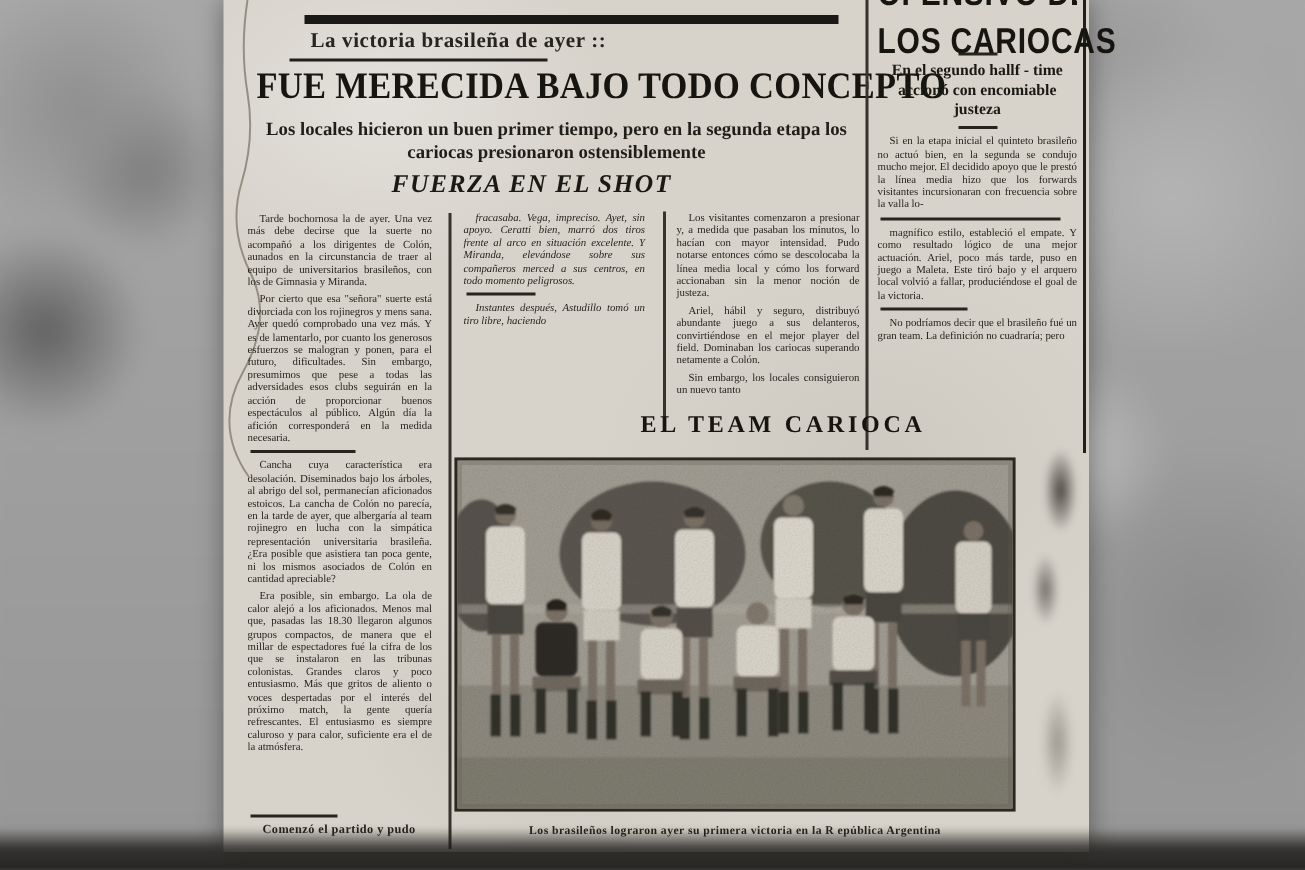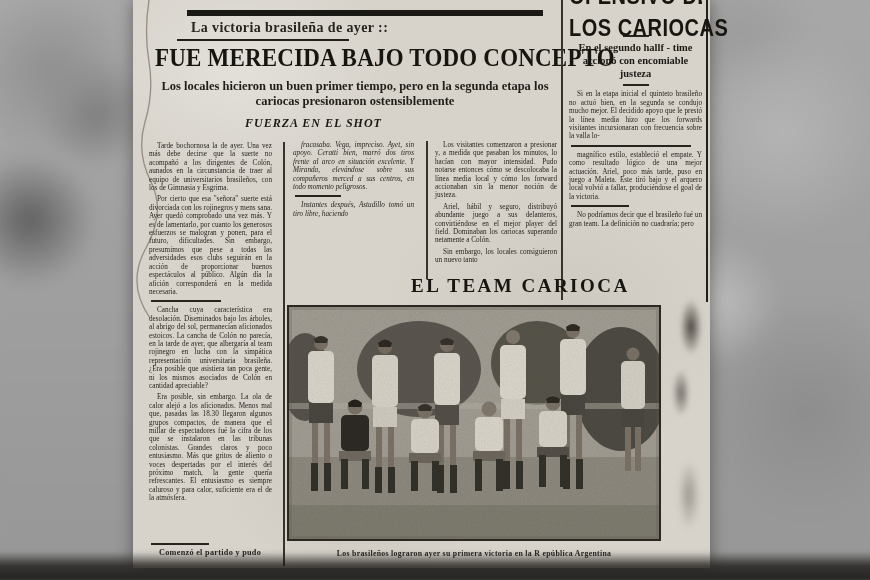--- a/index.html
+++ b/index.html
@@ -13,40 +13,40 @@
         radial-gradient(circle 80px at 112px 130px, #777, rgba(119,119,119,0) 70%),
         radial-gradient(circle 150px at 800px 150px, #b4b4b4, rgba(180,180,180,0) 70%),
         radial-gradient(circle 90px at 735px 320px, #bcbcbc, rgba(188,188,188,0) 70%),
         radial-gradient(circle 170px at 825px 430px, #8d8d8d, rgba(141,141,141,0) 70%),
         radial-gradient(circle 110px at 760px 60px, #9b9b9b, rgba(155,155,155,0) 70%),
         linear-gradient(#a8a8a8, #969696);}
   .bottom-band{position:absolute;left:-5px;top:552px;width:880px;height:30px;z-index:6;
       filter:blur(2px);
       background:linear-gradient(to bottom, rgba(30,28,26,0) 0%, rgba(30,28,25,.8) 45%, #23211f 100%);}
   
-  .clip{position:absolute;left:133px;top:0;width:577px;height:568px;z-index:2;
+  .clip{position:absolute;left:149px;top:0;width:577px;height:568px;z-index:2;
       background:
         radial-gradient(ellipse 220px 160px at 18% 12%, rgba(255,255,255,.30), rgba(255,255,255,0) 70%),
         radial-gradient(ellipse 260px 200px at 75% 55%, rgba(120,112,98,.10), rgba(120,112,98,0) 70%),
         radial-gradient(ellipse 200px 140px at 40% 85%, rgba(110,102,90,.12), rgba(110,102,90,0) 70%),
         #d7d3cb;
       box-shadow:0 0 16px rgba(0,0,0,.4);color:#26241f;}
   .clip *{position:absolute;}
   
   .topbar{left:54px;top:10px;width:356px;height:6px;background:#1b1916;}
   .kicker{left:58px;top:20px;width:360px;font-size:14px;font-weight:bold;letter-spacing:.4px;}
   .kicker-rule{left:44px;top:39px;width:172px;height:2px;background:#211f1b;}
   .headline{left:22px;top:44px;width:420px;font-size:23px;font-weight:bold;text-align:center;
             letter-spacing:.2px;transform:scaleY(1.08);transform-origin:top;white-space:nowrap;color:#17150f;}
   .deck{left:8px;top:79px;width:428px;font-size:12.5px;font-weight:bold;
         text-align:center;line-height:15px;color:#201e19;}
   .crosshead-wrap{left:112px;top:113px;width:210px;height:30px;}
   .crosshead-wrap span{position:static;}
   .ch-rule{left:75px;width:62px;height:2px;background:#211f1b;}
-  .crosshead{left:0;top:4px;width:210px;text-align:center;font-size:12px;font-weight:bold;
+  .crosshead{left:0;top:4px;width:210px;text-align:center;font-size:17px;font-weight:bold;
              font-style:italic;letter-spacing:1px;color:#1b1914;}
   
   .bodycol{font-size:7.2px;line-height:8.4px;text-align:justify;}
   .bodycol p{position:static;margin:0 0 3px 0;text-indent:8px;}
   .col1{left:16px;top:142px;width:123px;}
   .col1-main{position:static;display:block;height:394px;overflow:hidden;}
   .col2{left:160px;top:141px;width:121px;font-style:italic;}
   .col3{left:302px;top:141px;width:122px;}
   .rcol{left:436px;top:0;width:133px;}
   .rcol-crop{position:static;display:block;height:20px;overflow:hidden;}
@@ -66,21 +66,21 @@
   .vrule{width:1.5px;background:#36332d;}
   .vr1{left:150px;top:142px;height:424px;}
   .vr2{left:293px;top:141px;height:138px;}
   .vr3{left:428px;top:0;height:300px;}
   .vr4{left:573px;top:0;height:302px;background:#211f1b;width:2px;}
   
   .col1-endrule{left:18px;top:543px;width:58px;height:2px;background:#26241f;}
   .col1-last{left:16px;top:548px;width:150px;font-size:8.2px;font-weight:bold;
              letter-spacing:.3px;text-indent:10px;}
   
-  .team-head{left:278px;top:275px;width:172px;text-align:center;font-size:19px;font-weight:bold;
+  .team-head{left:278px;top:275px;width:172px;text-align:center;font-size:16px;font-weight:bold;
              letter-spacing:2.5px;color:#17150f;white-space:nowrap;}
   .photo{left:154px;top:305px;width:374px;height:236px;background:#99958c;
          border:2px solid #2b2822;box-sizing:border-box;}
   .photo svg{position:absolute;left:0;top:0;}
   .caption{left:150px;top:549px;width:382px;text-align:center;font-size:7.8px;font-weight:bold;
            letter-spacing:.3px;color:#26241f;}
   
   .tear-a{left:534px;top:294px;width:40px;height:132px;filter:blur(2px);
       background:radial-gradient(ellipse 16px 40px at 60% 25%, rgba(35,32,27,.78), rgba(35,32,27,0) 70%),
                  radial-gradient(ellipse 13px 34px at 35% 75%, rgba(35,32,27,.55), rgba(35,32,27,0) 70%);}
@@ -110,21 +110,21 @@
     <span class="ch-rule" style="top:23px;"></span>
   </div>
 
   <div class="vrule vr1"></div>
   <div class="vrule vr2"></div>
   <div class="vrule vr3"></div>
   <div class="vrule vr4"></div>
 
   <div class="bodycol col1">
     <span class="col1-main">
-      <p>Tarde bochornosa la de ayer. Una vez más debe decirse que la suerte no acompañó a los dirigentes de Colón, aunados en la circunstancia de traer al equipo de universitarios brasileños, con los de Gimnasia y Esgrima.</p>
+      <p>Tarde bochornosa la de ayer. Una vez más debe decirse que la suerte no acompañó a los dirigentes de Colón, aunados en la circunstancia de traer al equipo de universitarios brasileños, con los de Gimnasia y Miranda.</p>
       <p>Por cierto que esa "señora" suerte está divorciada con los rojinegros y mens sana. Ayer quedó comprobado una vez más. Y es de lamentarlo, por cuanto los generosos esfuerzos se malogran y ponen, para el futuro, dificultades. Sin embargo, presumimos que pese a todas las adversidades esos clubs seguirán en la acción de proporcionar buenos espectáculos al público. Algún día la afición corresponderá en la medida necesaria.</p>
       <span class="hdiv w70"></span>
       <p>Cancha cuya característica era desolación. Diseminados bajo los árboles, al abrigo del sol, permanecían aficionados estoicos. La cancha de Colón no parecía, en la tarde de ayer, que albergaría al team rojinegro en lucha con la simpática representación universitaria brasileña. ¿Era posible que asistiera tan poca gente, ni los mismos asociados de Colón en cantidad apreciable?</p>
       <p>Era posible, sin embargo. La ola de calor alejó a los aficionados. Menos mal que, pasadas las 18.30 llegaron algunos grupos compactos, de manera que el millar de espectadores fué la cifra de los que se instalaron en las tribunas colonistas. Grandes claros y poco entusiasmo. Más que gritos de aliento o voces despertadas por el interés del próximo match, la gente quería refrescantes. El entusiasmo es siempre caluroso y para calor, suficiente era el de la atmósfera.</p>
     </span>
   </div>
   <div class="col1-endrule"></div>
   <div class="col1-last">Comenzó el partido y pudo</div>
 
   <div class="bodycol col2">

